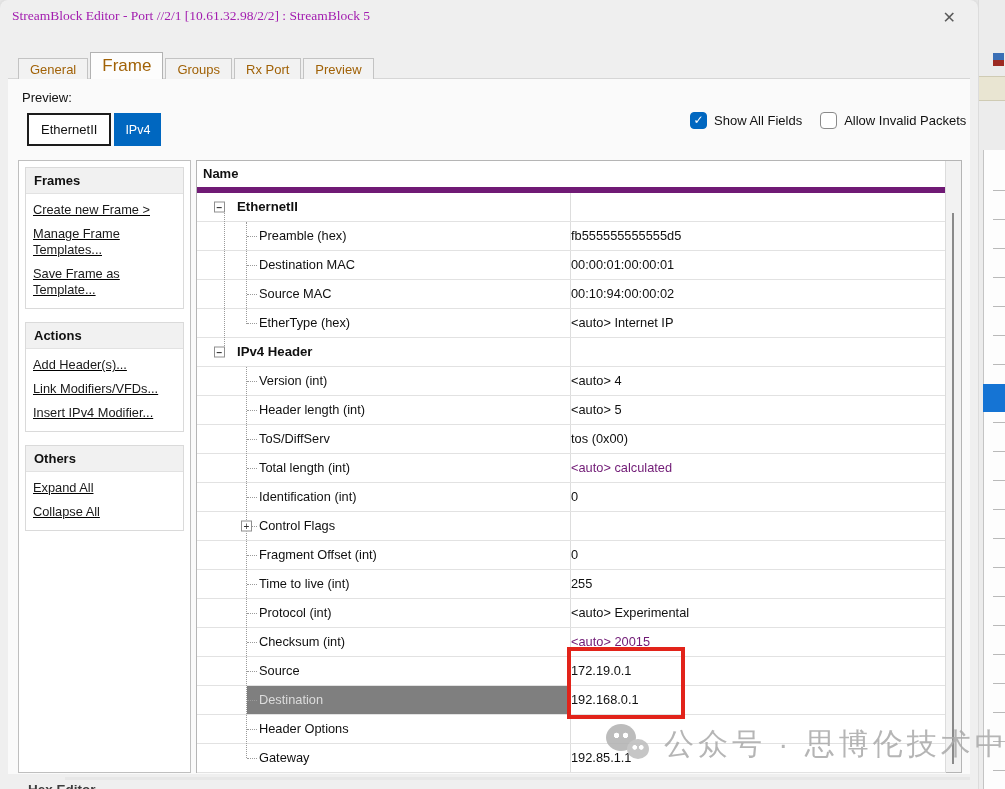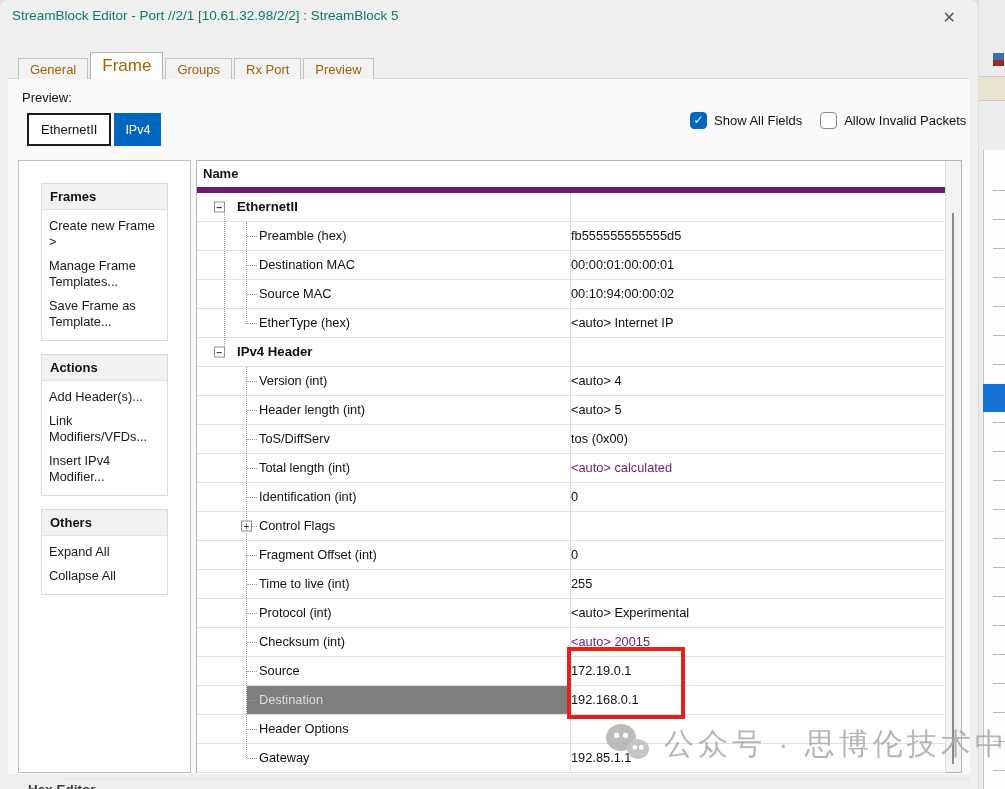--- a/index.html
+++ b/index.html
@@ -4,21 +4,21 @@
 <style>
   html,body{margin:0;padding:0;}
   body{width:1005px;height:789px;overflow:hidden;background:#ececec;
        font-family:"Liberation Sans","DejaVu Sans",sans-serif;}
   #app{position:relative;width:1005px;height:789px;overflow:hidden;}
 
   
   .dialog{position:absolute;left:0;top:0;width:978px;height:789px;background:#efefef;
           border-radius:8px 8px 0 0;box-shadow:0 0 6px rgba(0,0,0,.15);}
   .titlebar{position:absolute;left:0;top:0;width:100%;height:33px;}
-  .title{position:absolute;left:12px;top:8px;font-size:13.5px;color:#0f766e;}
+  .title{position:absolute;left:12px;top:8px;font-size:13.5px;color:#a21caf;font-family:Liberation Serif, serif;}
   .close{position:absolute;right:16px;top:6px;font-size:16px;color:#5a5a5a;cursor:pointer;padding:2px 6px;}
 
   
   .tabstrip{position:absolute;left:18px;top:52px;height:27px;display:flex;align-items:flex-end;z-index:3;}
   .tab{height:21px;display:flex;align-items:center;padding:0 11px;font-size:13px;color:#a16207;
        background:#f2f2f2;border:1px solid #c3c3c3;border-bottom:none;margin-right:2px;box-sizing:border-box;}
   .tab.active{height:27px;background:#fdfdfd;border-color:#b2b2b2;position:relative;z-index:4;font-size:17px;}
 
   .content-bg{position:absolute;left:8px;top:78px;width:962px;height:695px;background:#fafafa;border-top:1px solid #d6d6d6;}
 
@@ -30,25 +30,25 @@
 
   .options{position:absolute;left:690px;top:112px;display:flex;gap:18px;align-items:center;z-index:2;}
   .opt{display:flex;align-items:center;gap:7px;cursor:pointer;}
   .cb{width:17px;height:17px;border-radius:4px;box-sizing:border-box;border:1px solid #8a8a8a;background:#fff;
       font-size:12px;line-height:15px;text-align:center;color:#fff;font-weight:bold;}
   .cb.checked{background:var(--accent);border-color:var(--accent);}
   .opt-label{font-size:13px;color:#111;}
 
   
   .sidebar{position:absolute;left:18px;top:160px;width:173px;height:613px;background:#fff;
-           border:1px solid #bfbfbf;box-sizing:border-box;padding:22px;}
+           border:1px solid #bfbfbf;box-sizing:border-box;padding:6px;}
   .sgroup{border:1px solid #dadada;margin-bottom:13px;background:#fff;}
   .sgroup-h{background:#f1f1f1;border-bottom:1px solid #e2e2e2;font-weight:bold;font-size:13px;color:#111;
             padding:5px 8px;}
-  .sgroup-items{padding:4px 0 6px 0;}
+  .sgroup-items{padding:4px 0 6px 0;text-decoration:underline;}
   .sitem{font-size:12.8px;color:#1a1a1a;padding:4px 7px;line-height:16px;cursor:pointer;}
 
   
   .table-panel{position:absolute;left:196px;top:160px;width:766px;height:613px;background:#fff;
                border:1px solid #b5b5b5;box-sizing:border-box;}
   .thead{display:flex;height:26px;border-bottom:6px solid #701a75;margin-right:15px;}
   .th{font-weight:bold;font-size:13px;color:#111;line-height:25px;box-sizing:border-box;}
   .th.name{width:373px;padding-left:6px;}
   .th.value{flex:1;border-left:1px solid #dddddd;padding-left:8px;}
   .tbody{position:relative;margin-right:15px;}

